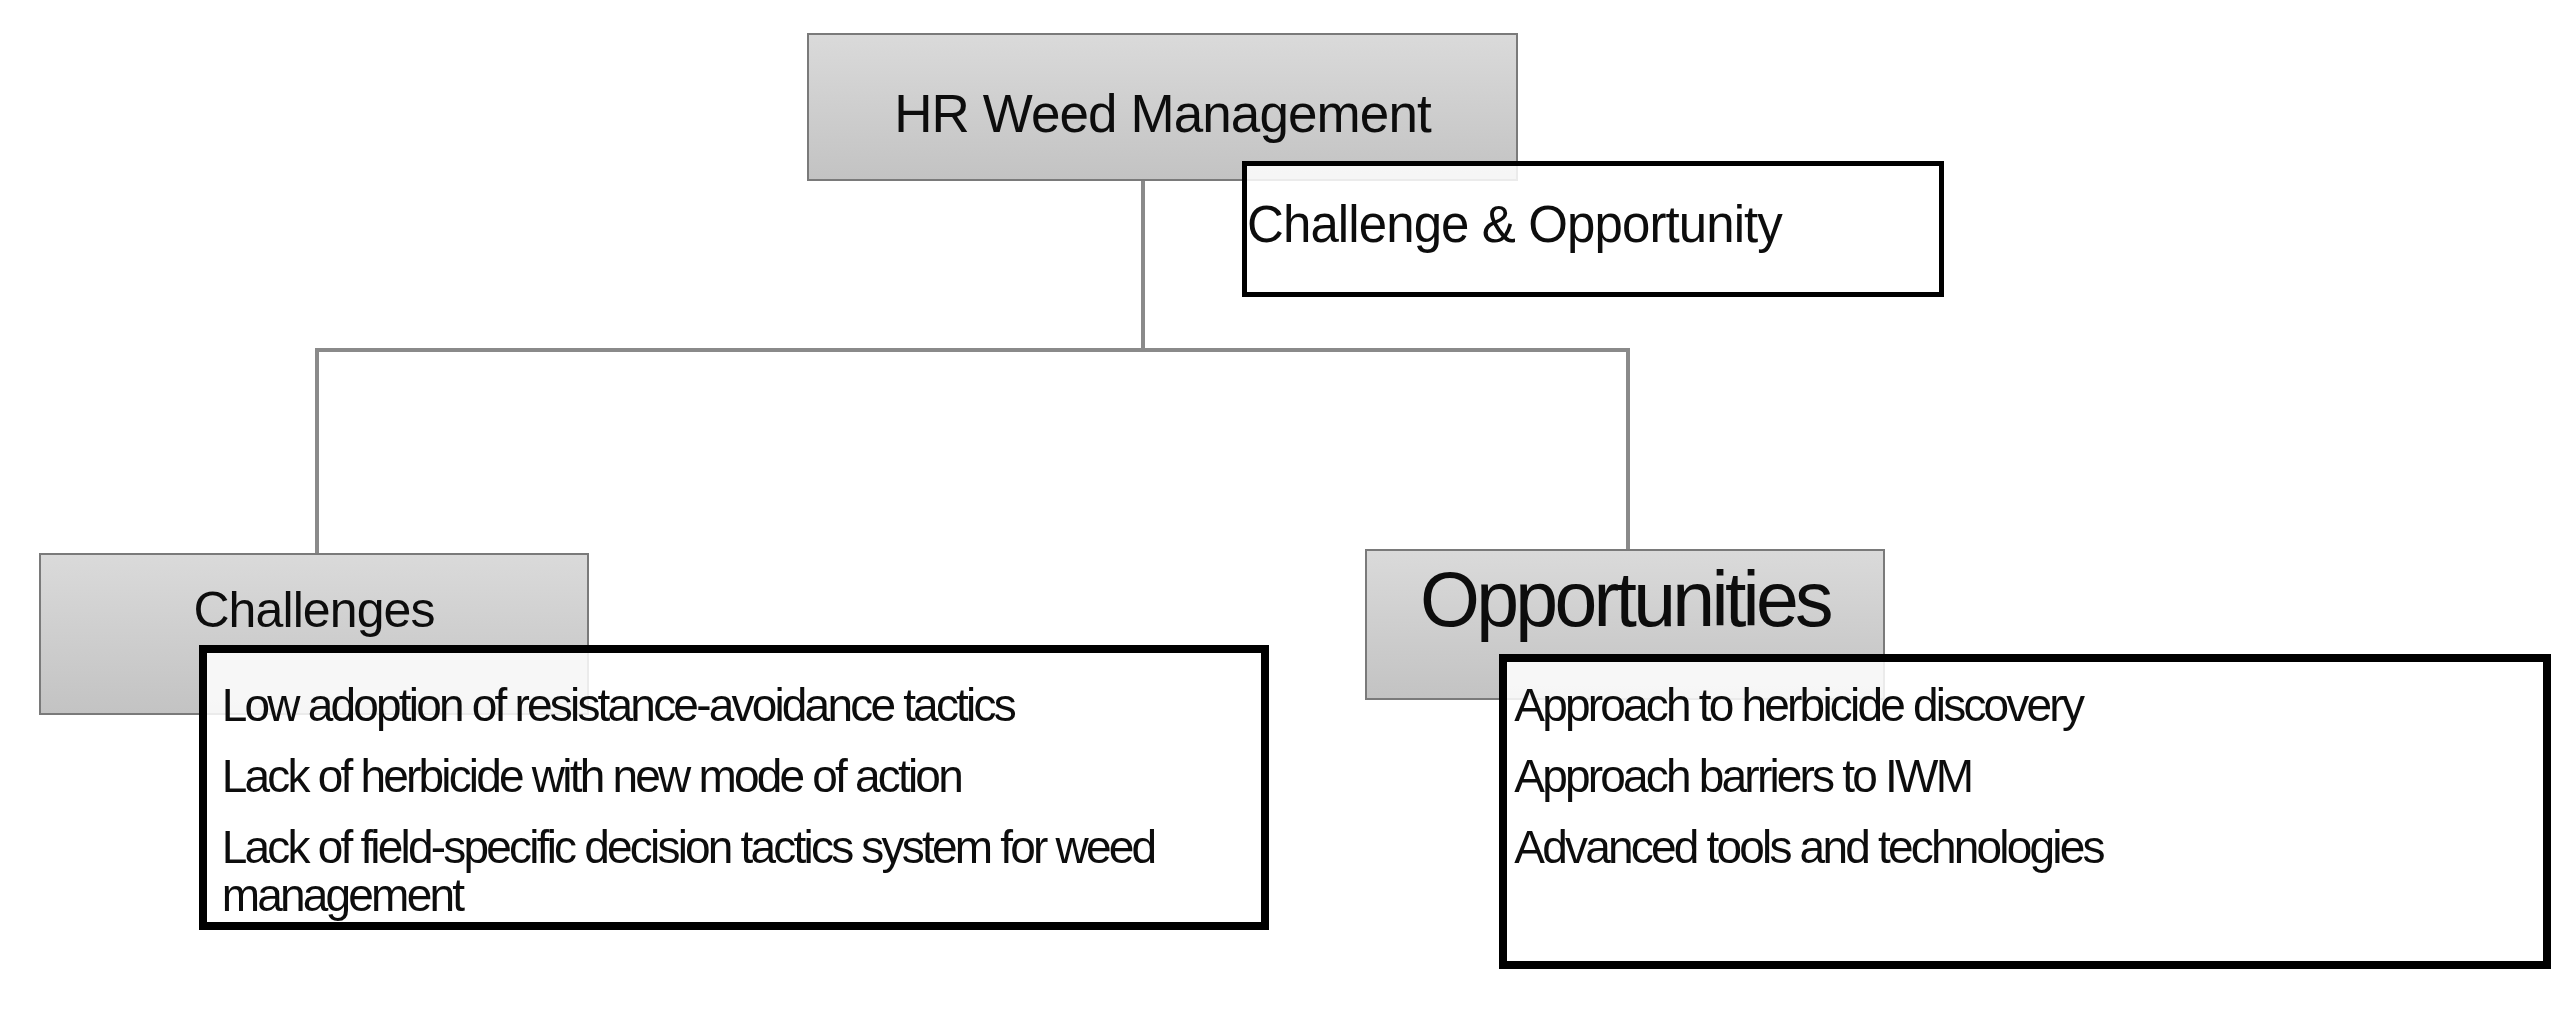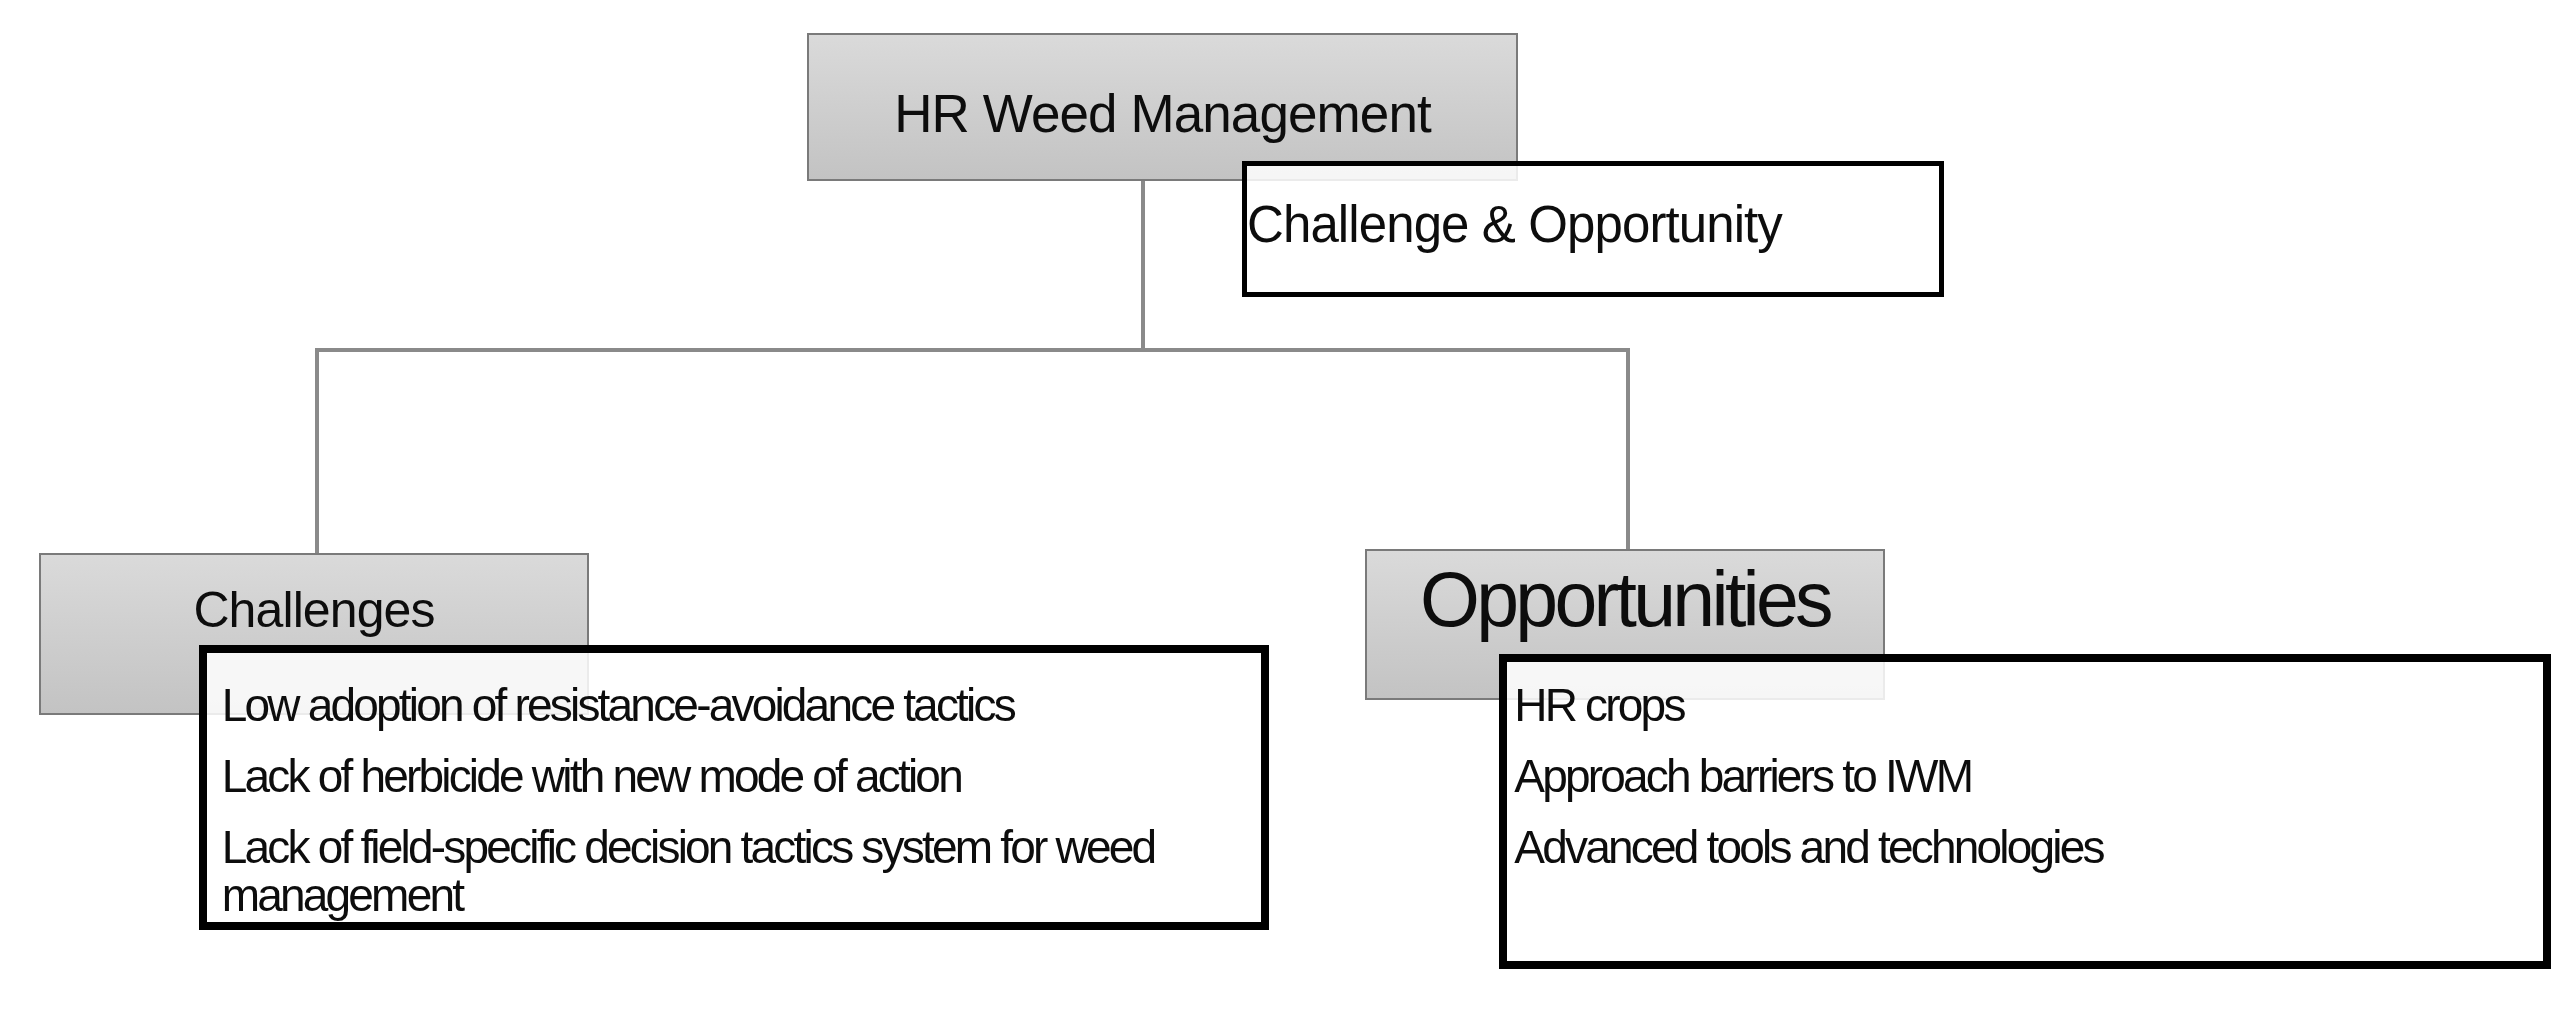--- a/index.html
+++ b/index.html
@@ -124,19 +124,19 @@
     <span class="lbl">Opportunities</span>
   </div>
 
   <div class="callout listbox" id="challenges-list">
     <div class="item">Low adoption of resistance-avoidance tactics</div>
     <div class="item">Lack of herbicide with new mode of action</div>
     <div class="item">Lack of field-specific decision tactics system for weed management</div>
   </div>
 
   <div class="callout listbox" id="opportunities-list">
-    <div class="item">HR crops</div>
+    <div class="item">Approach to herbicide discovery</div>
     <div class="item">Approach barriers to IWM</div>
     <div class="item">Advanced tools and technologies</div>
   </div>
 
 </div>
 
 
 </body></html>

